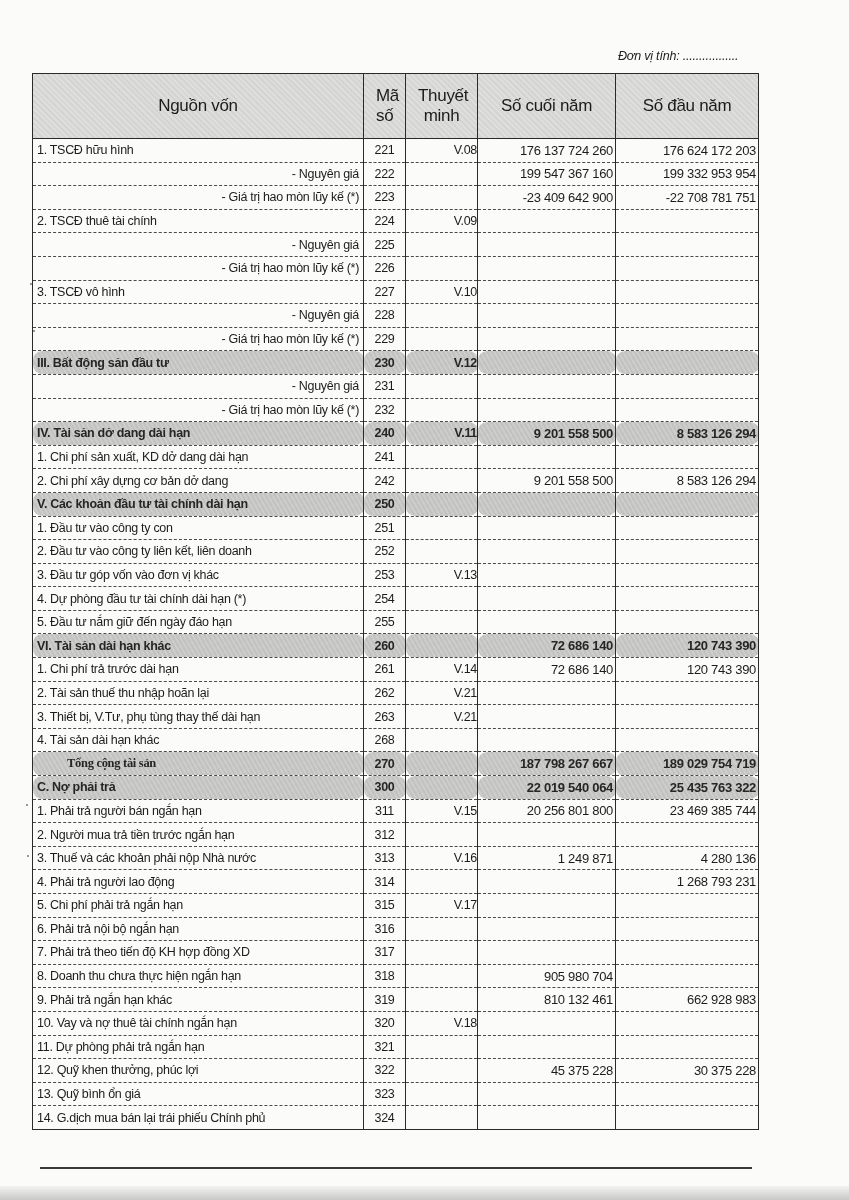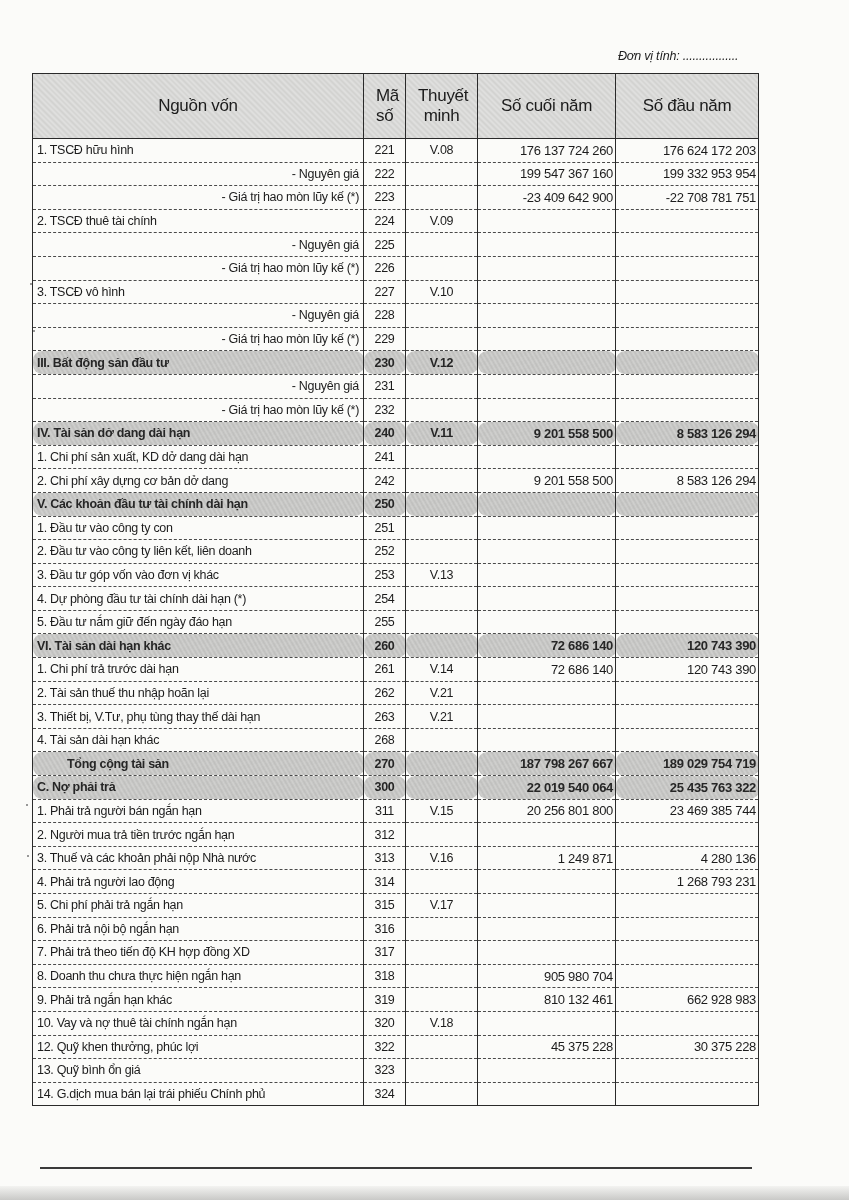--- a/index.html
+++ b/index.html
@@ -56,32 +56,32 @@
       border-left: 1.5px solid #2a2a2a;
       border-right: 1.5px solid #2a2a2a;
       border-bottom: 1px dashed #4a4a4a;
       white-space: nowrap;
       overflow: hidden;
       vertical-align: middle;
     }
     table.report td.name { }
     table.report td.name.indent { padding-left: 12px; text-align: right; }
     table.report td.code { text-align: center; padding: 0; }
-    table.report td.note { text-align: center; padding: 0; }
+    table.report td.note { text-align: right; padding: 0; }
     table.report td.num  { text-align: right; padding-right: 2px; font-size: 13px; }
     table.report tr.section td {
       background: #c8c8c6;
       background-image:
         repeating-linear-gradient(60deg, rgba(255,255,255,0.12) 0 2px, rgba(0,0,0,0.04) 2px 4px);
       font-weight: bold;
       color: #262626;
       border-radius: 9px;
     }
     table.report tr.section td.name { font-weight: bold; }
-    table.report tr.total td.name { padding-left: 34px; }
+    table.report tr.total td.name { padding-left: 34px; font-family: Liberation Serif, serif; }
     table.report tr.last td { border-bottom: 1.5px solid #2a2a2a; margin-top: 30px; }
     .bottom-rule {
       position: absolute;
       top: 1167px;
       left: 40px;
       width: 712px;
       height: 2px;
       background: #3a3a3a;
     }
     .scan-edge {
@@ -383,20 +383,27 @@
         <td class="num">662 928 983</td>
       </tr>
       <tr>
         <td class="name">10. Vay và nợ thuê tài chính ngắn hạn</td>
         <td class="code">320</td>
         <td class="note">V.18</td>
         <td class="num"></td>
         <td class="num"></td>
       </tr>
       <tr>
+        <td class="name">11. Dự phòng phải trả ngắn hạn</td>
+        <td class="code">321</td>
+        <td class="note"></td>
+        <td class="num"></td>
+        <td class="num"></td>
+      </tr>
+      <tr>
         <td class="name">12. Quỹ khen thưởng, phúc lợi</td>
         <td class="code">322</td>
         <td class="note"></td>
         <td class="num">45 375 228</td>
         <td class="num">30 375 228</td>
       </tr>
       <tr>
         <td class="name">13. Quỹ bình ổn giá</td>
         <td class="code">323</td>
         <td class="note"></td>

